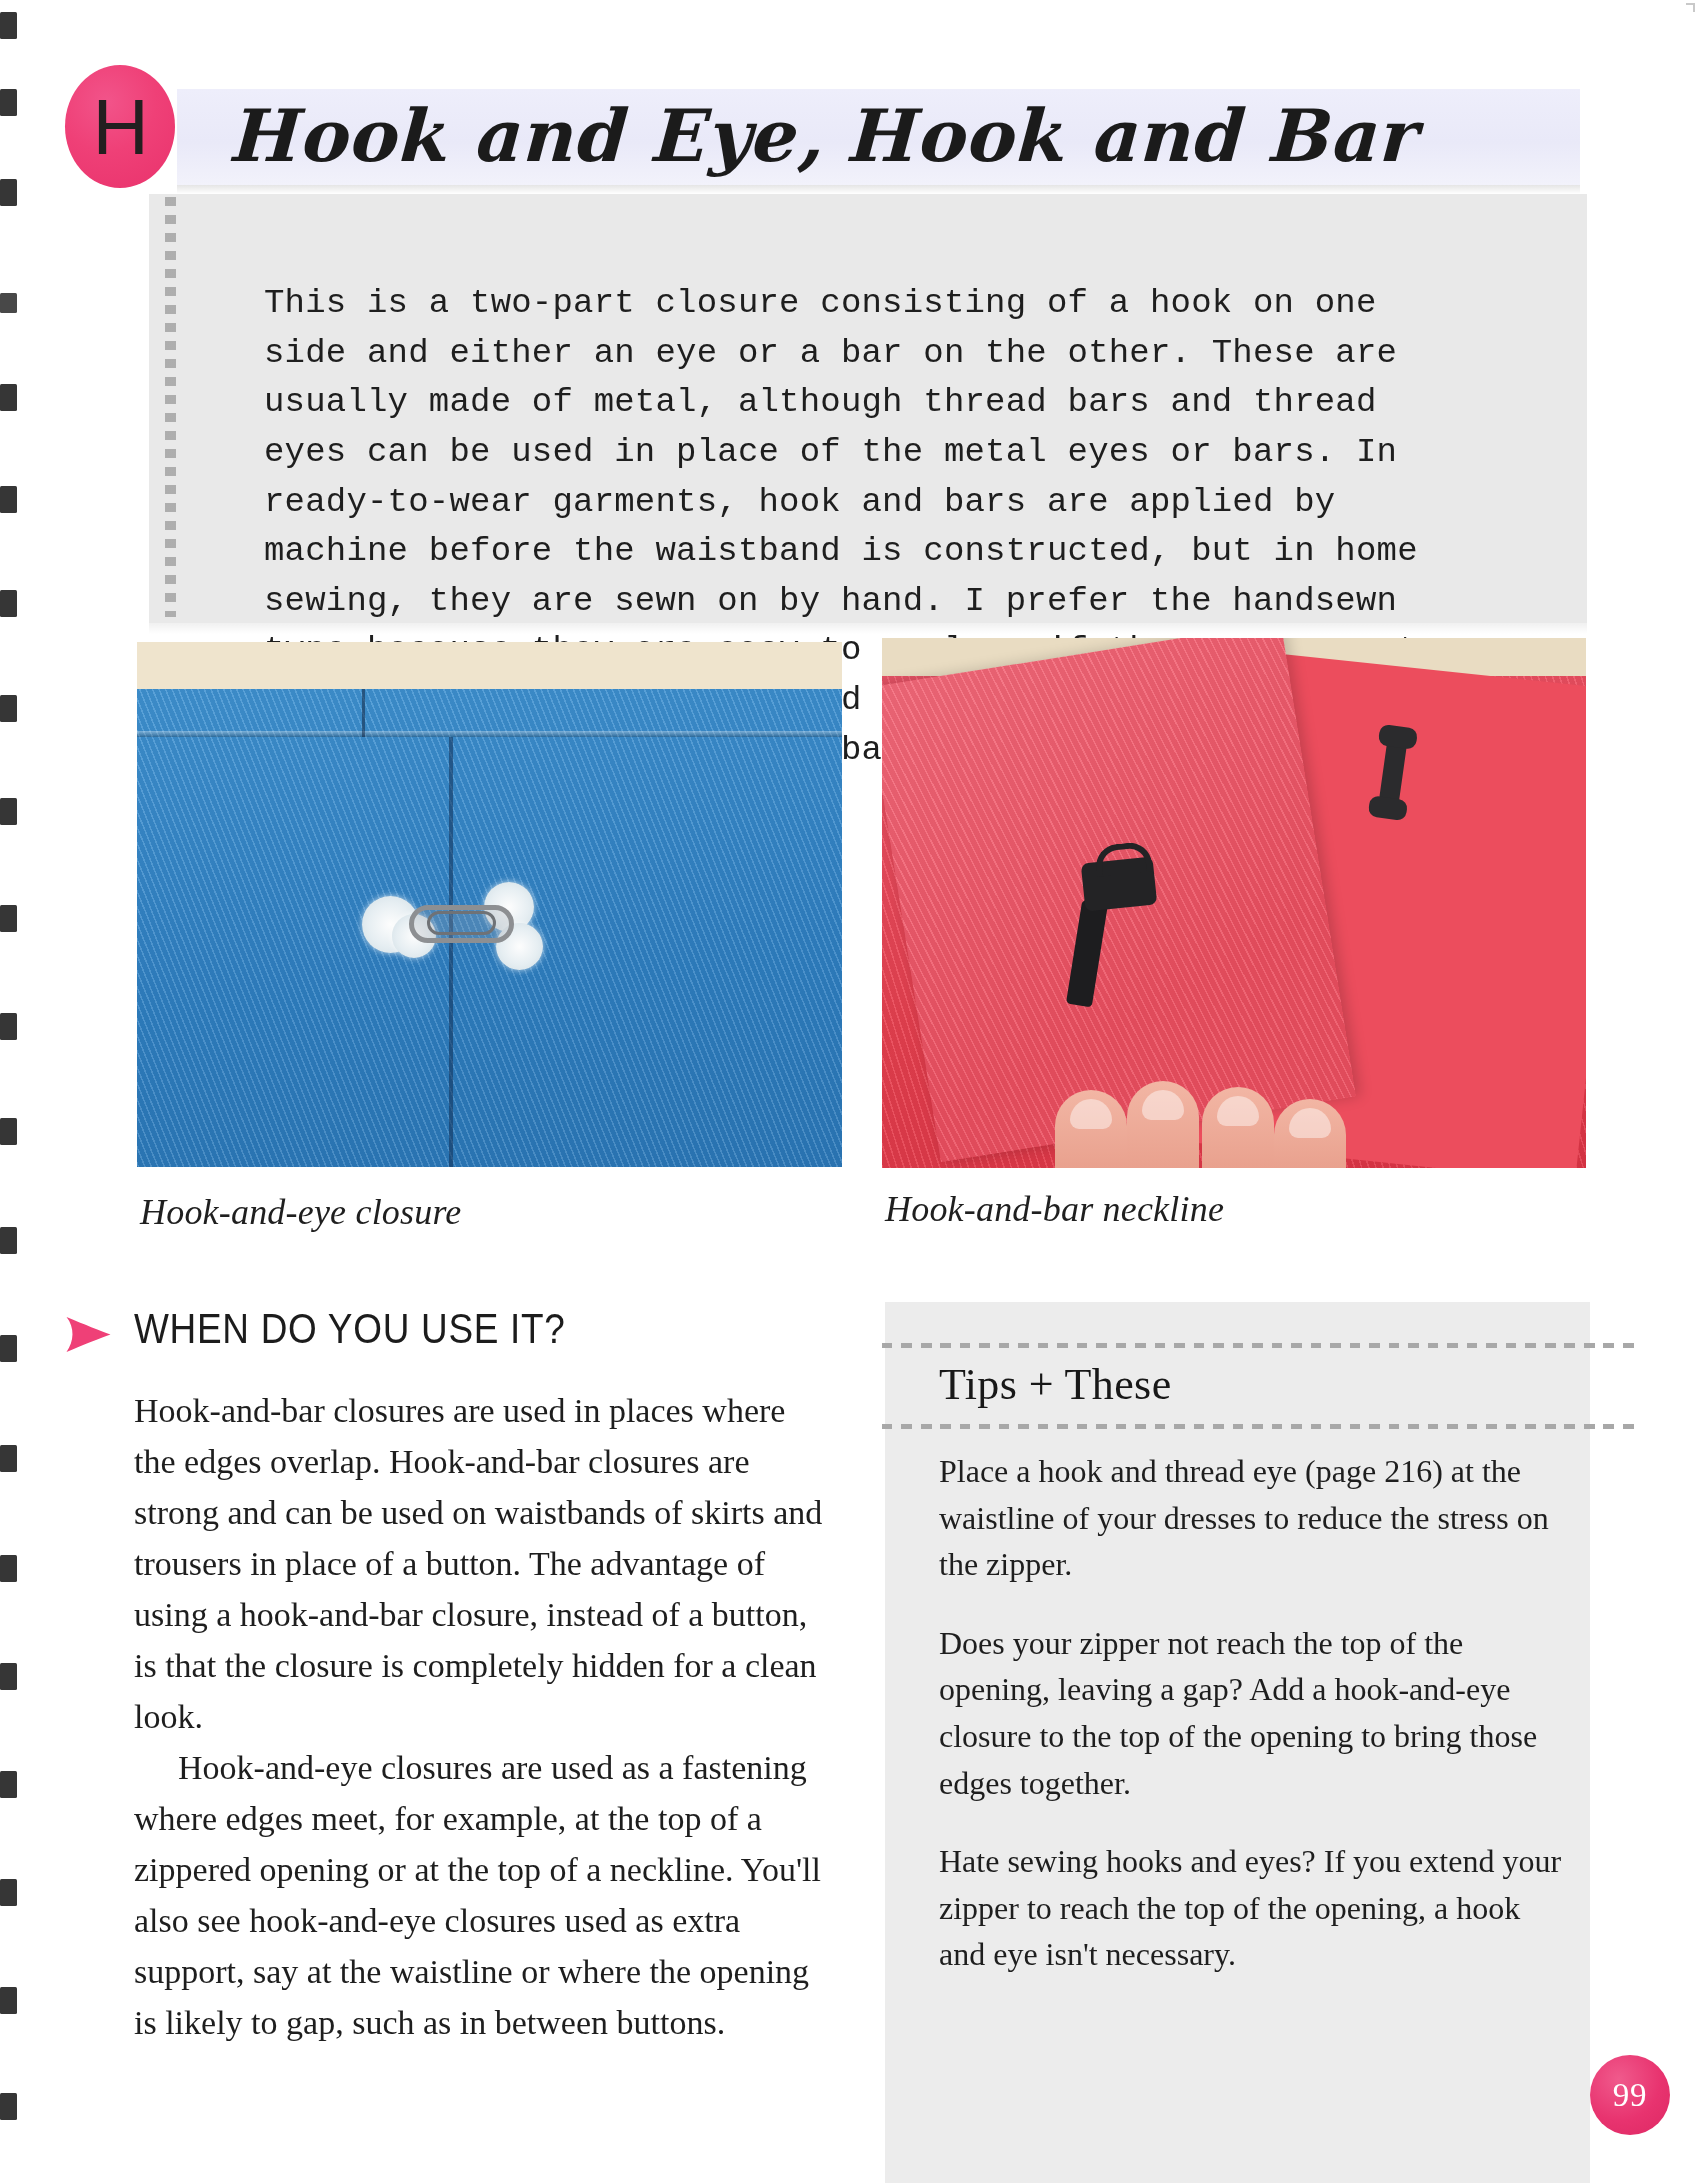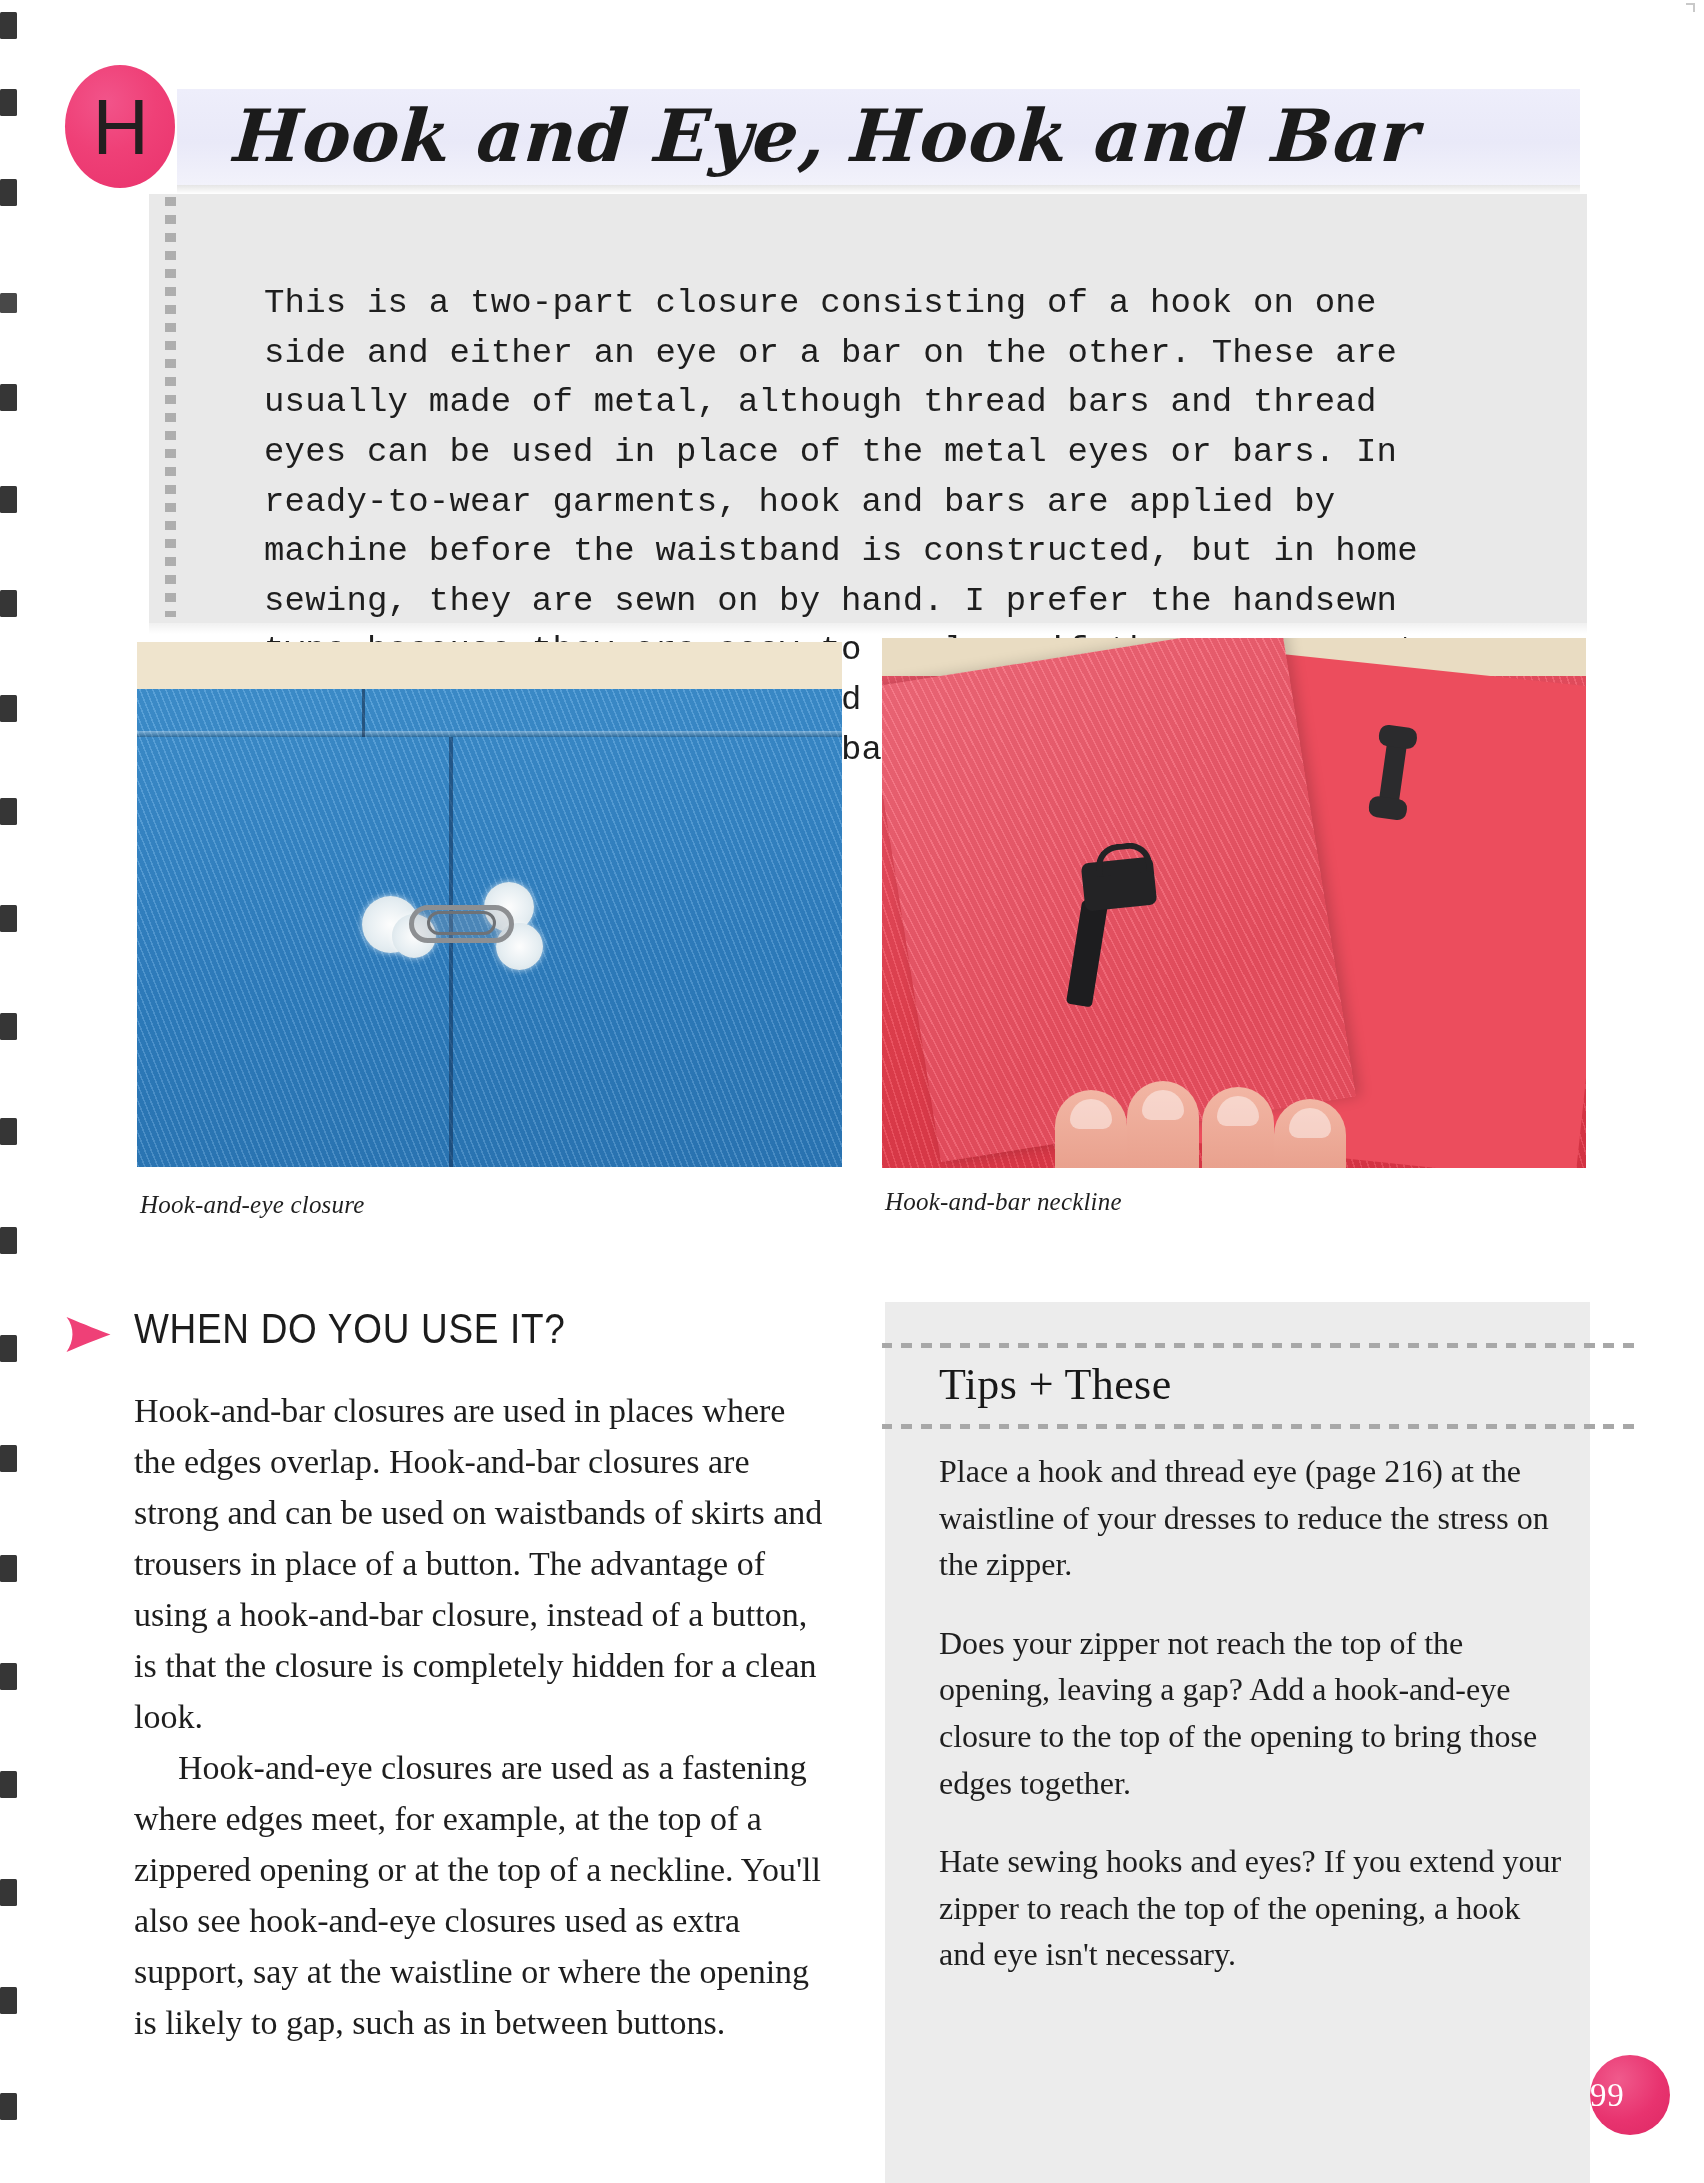--- a/index.html
+++ b/index.html
@@ -290,21 +290,21 @@
   .finger.f3 { left: 147px; height: 81px; }
   .finger.f4 { left: 219px; height: 69px;  }
   .finger::after {
     content: ""; position: absolute;
     left: 15px; top: 9px; width: 42px; height: 30px;
     background: rgba(255,255,255,.45); border-radius: 21px 21px 9px 9px;
   }
 
   .caption {
     position: absolute;
-    font-size: 25px;
+    font-size: 36px;
     font-style: italic;
     color: #1f1f1f;
     letter-spacing: 0.2px;
   }
   .caption-left  { left: 140px;  top: 1191px; }
   .caption-right { left: 885px; top: 1188px; }
 
   
   .arrow-icon {
     position: absolute;
@@ -377,21 +377,21 @@
     margin-bottom: 31.5px;
   }
 
   
   .page-number {
     position: absolute;
     right: 35px; bottom: 48px;
     width: 80px; height: 80px;
     border-radius: 50%;
     background: radial-gradient(circle at 36% 30%, #f05a8c 0%, #e8336f 55%, #dd2863 100%);
-    display: flex; align-items: center; justify-content: flex-start;
+    display: flex; align-items: center; justify-content: center;
     z-index: 6;
   }
   .page-number span {
     font-family: "Liberation Serif", serif;
     font-size: 33px;
     color: #ffffff;
     letter-spacing: 0.8px;
   }
 </style>
 </head>

